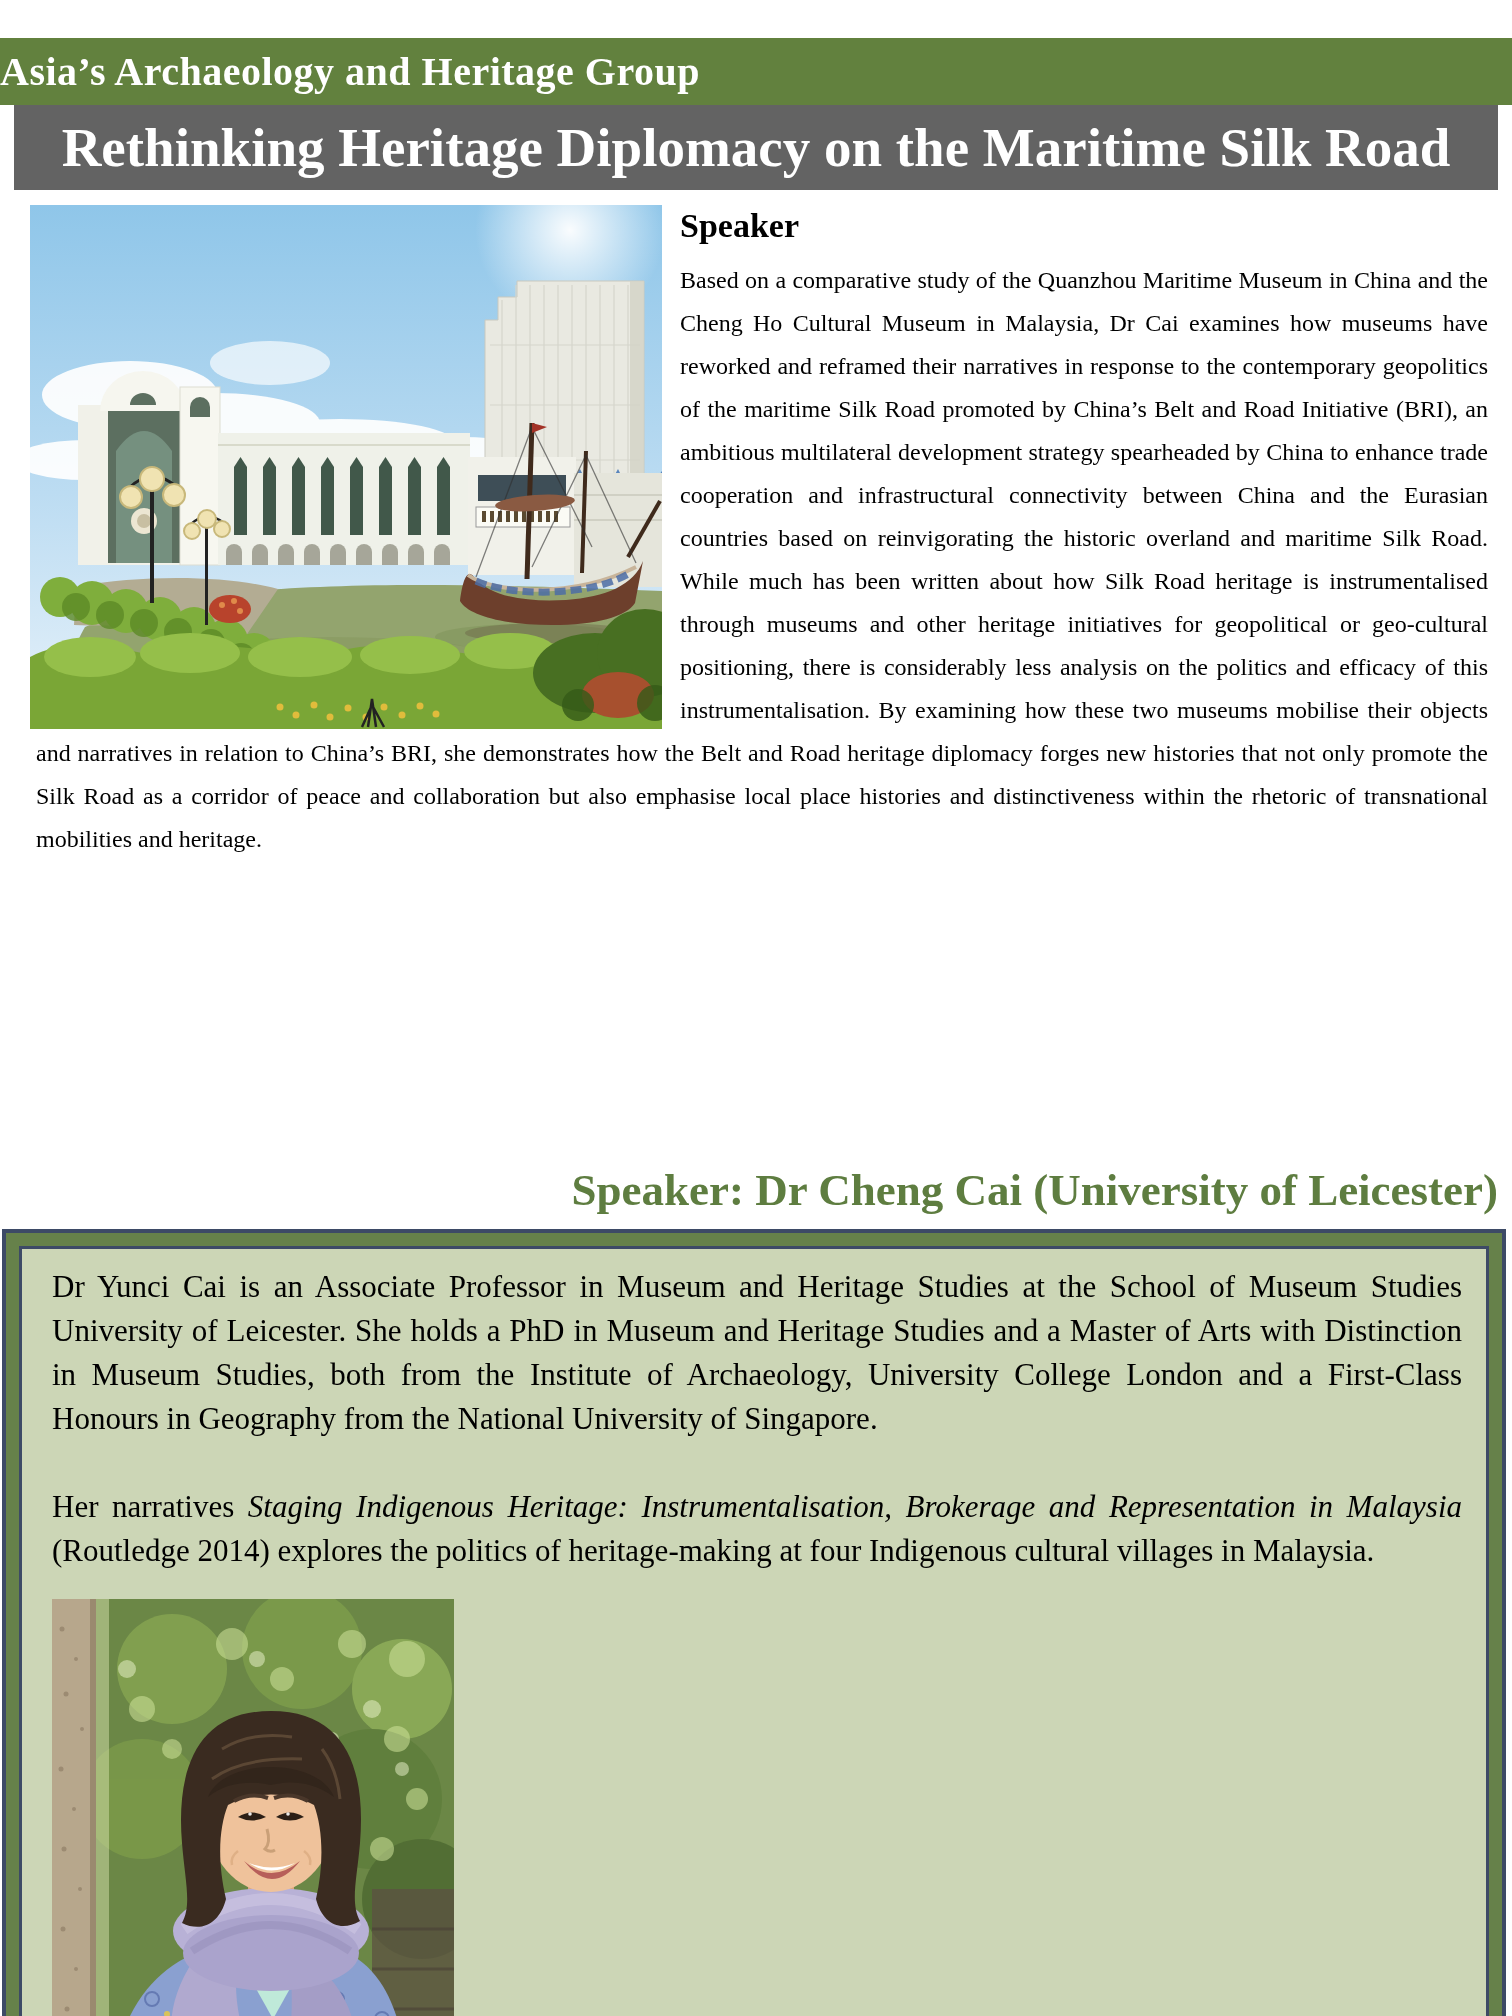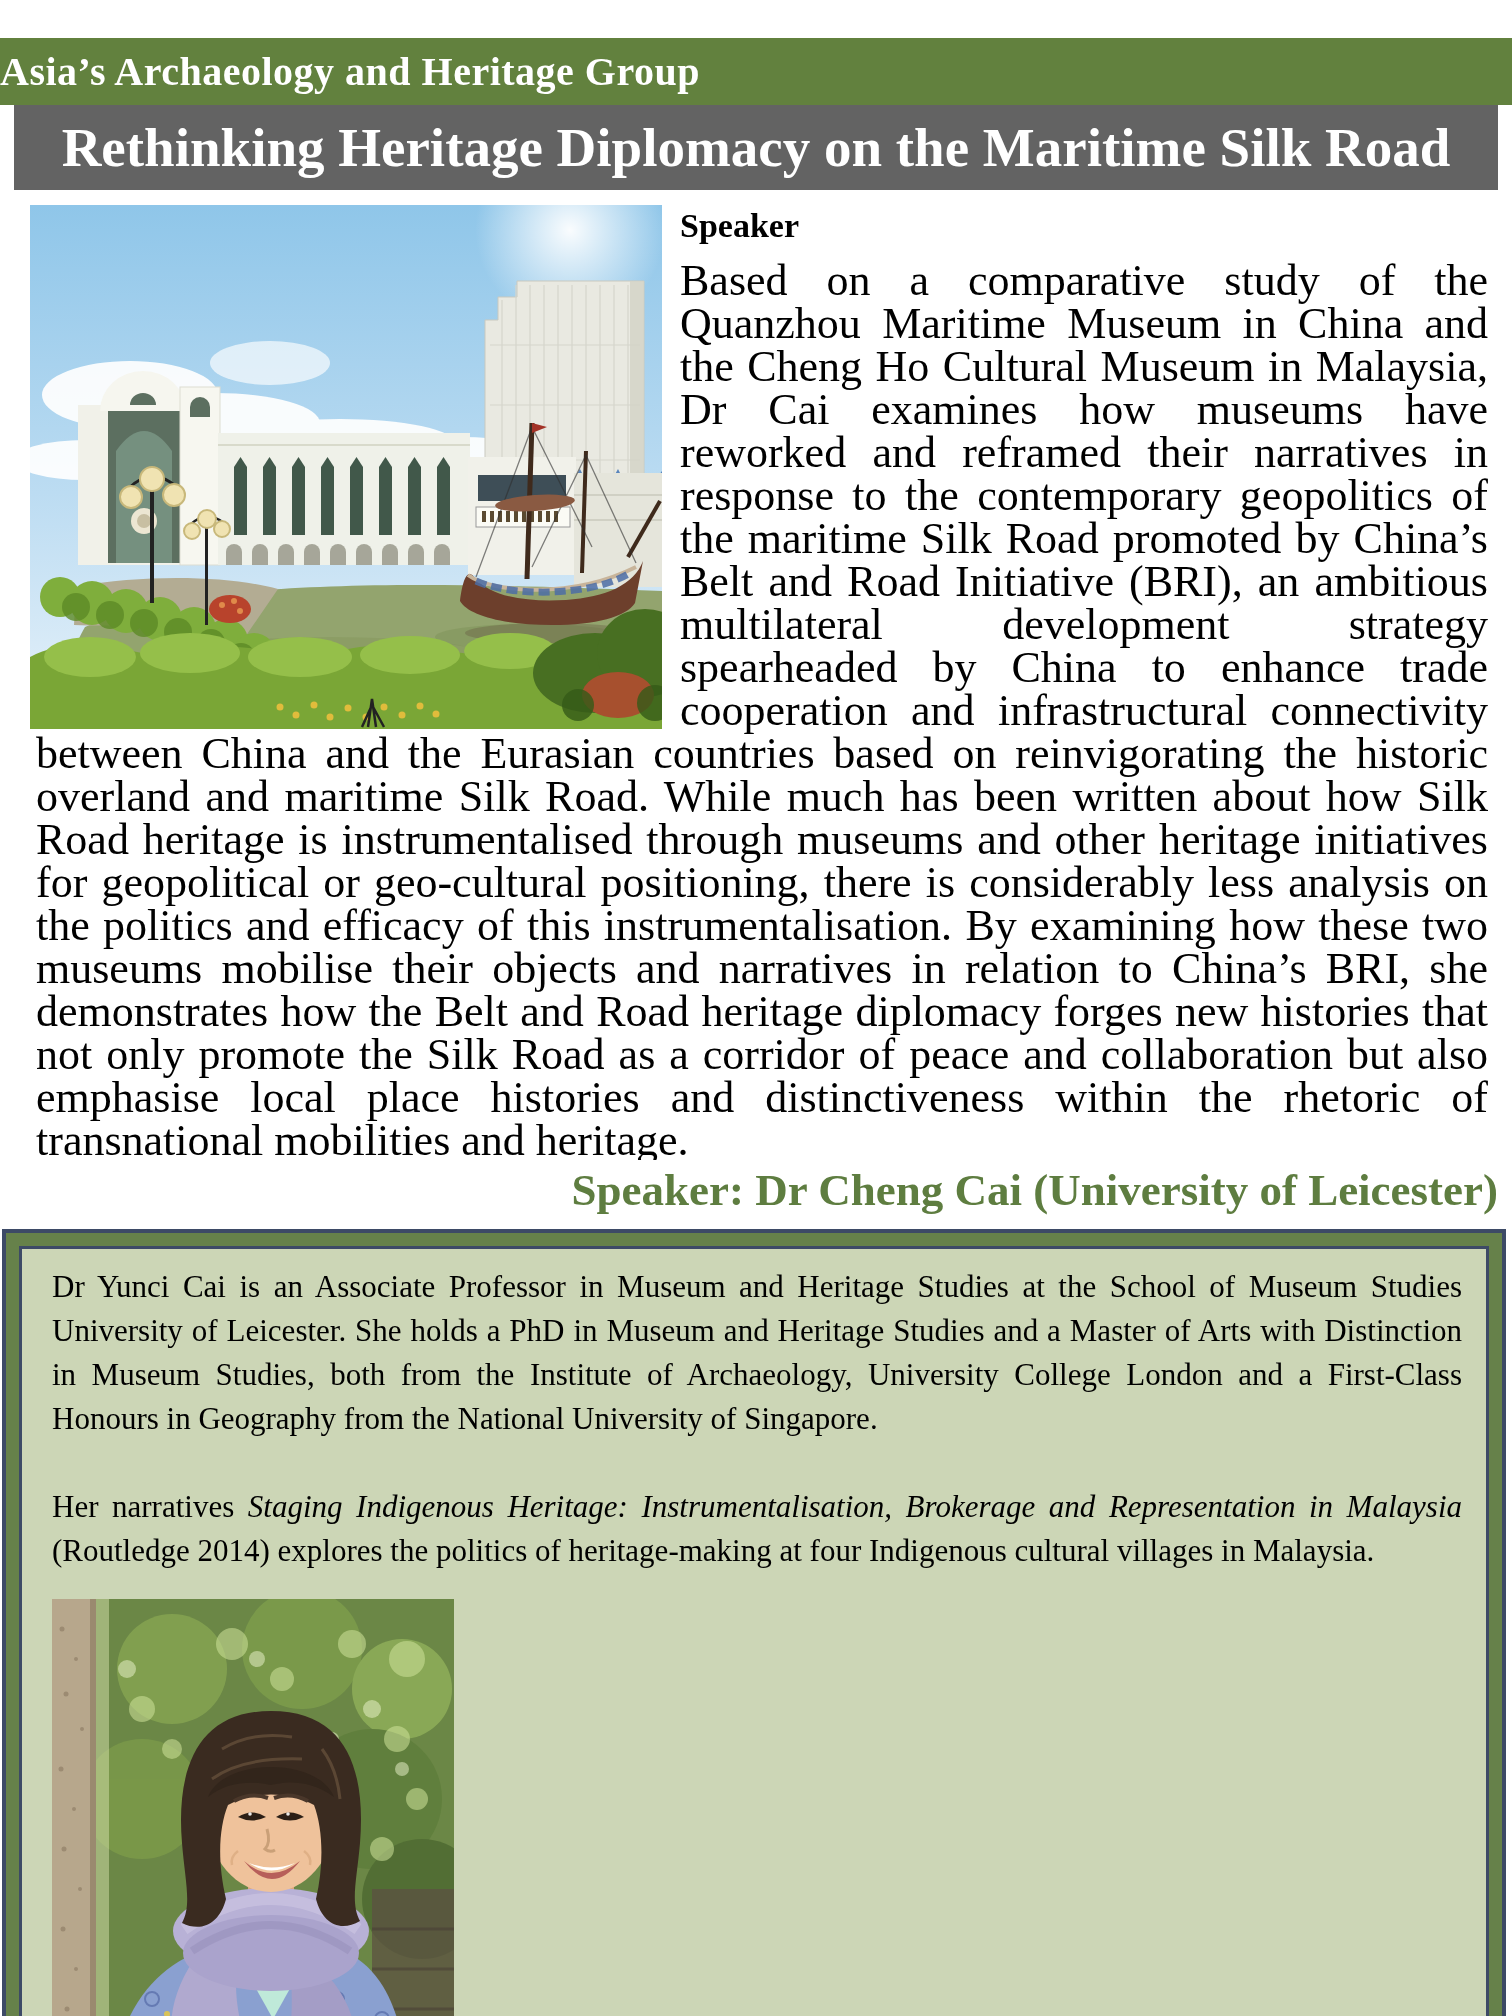--- a/index.html
+++ b/index.html
@@ -8,21 +8,21 @@
   .top-spacer{height:38px;}
   .green-banner{height:67px;background:#62813e;display:flex;align-items:center;justify-content:flex-start;}
   .green-banner .t{color:#fff;font-weight:bold;font-size:40px;letter-spacing:.5px;}
   .gray-banner{height:85px;background:#636363;margin:0 14px;display:flex;align-items:center;justify-content:center;}
   .gray-banner .t{color:#fff;font-weight:bold;font-size:55px;}
   .content{margin:15px 12px 0 24px;height:955px;overflow:hidden;}
   .photo-float{float:left;width:632px;margin:0 18px 0 6px;text-align:center;}
   .photo-float svg{display:block;width:632px;height:524px;}
   .caption{font-size:30px;line-height:32px;margin-top:2px;}
   .abstract-head{font-size:34px;font-weight:bold;margin:0 0 4px 0;line-height:42px;}
-  .abstract-body{font-size:44px;line-height:43px;text-align:justify;margin:12px;}
+  .abstract-body{font-size:24px;line-height:43px;text-align:justify;margin:12px;}
   .speaker-line{text-align:right;color:#5e7d40;font-size:45px;line-height:50px;font-weight:bold;margin:5px 14px 0 0;}
   .bio-box{margin:14px 6px 0 2px;background:#66814a;border:4px solid #3d4a66;padding:13px;}
   .bio-inner{border:3px solid #3d4a66;background:#ccd6b6;display:flex;padding:16px 24px 14px 30px;gap:26px;flex-direction:column;}
   .bio-text{flex:1;font-size:31px;line-height:44px;text-align:justify;}
   .bio-text p{margin:0;}
   .bio-text p + p{margin-top:44px;}
   .bio-photo{width:402px;height:458px;flex:0 0 402px;}
   .bio-photo svg{display:block;width:402px;height:458px;}
   .bottom{position:relative;height:227px;margin-top:6px;}
   .time-band{position:absolute;left:0;right:0;top:59px;height:78px;background:#636363;}

